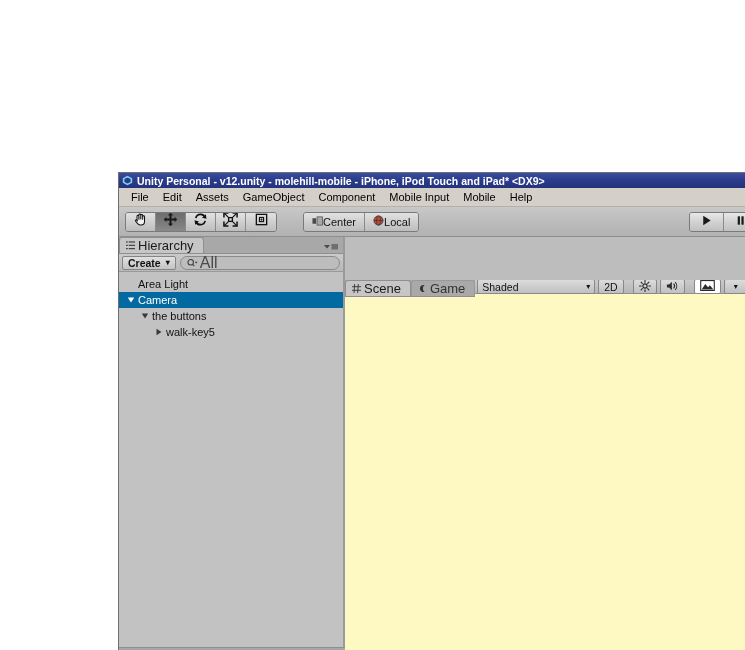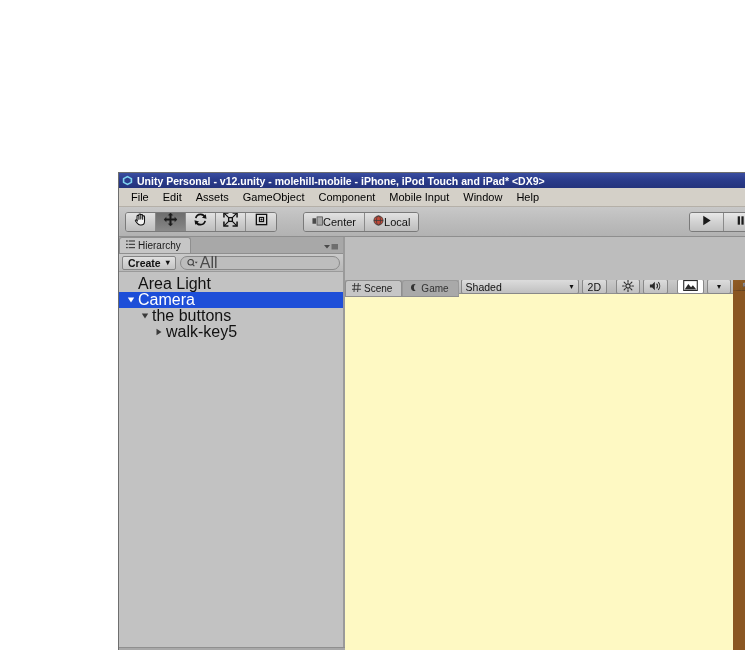--- a/index.html
+++ b/index.html
@@ -140,21 +140,21 @@
     height: 17px;
     background: #a8a8a8;
     display: flex; align-items: flex-end;
     position: relative;
     border-bottom: 1px solid #8f8f8f;
   }
   .panel-tab {
     display: flex; align-items: center; gap: 3px;
     height: 16px;
     padding: 0 9px 0 6px;
-    font-size: 10px;
+    font-size: 13px;
     color: #1a1a1a;
     background: #c6c6c6;
     border: 1px solid #8f8f8f;
     border-bottom: none;
     border-radius: 3px 3px 0 0;
     cursor: pointer;
     white-space: nowrap;
   }
   .panel-tab.inactive {
     background: #a9a9a9;
@@ -205,27 +205,27 @@
 
   #hierarchy-tree {
     flex: 1;
     background: #c2c2c2;
     padding-top: 4px;
     overflow: hidden;
   }
   .tree-row {
     height: 16px;
     display: flex; align-items: center;
-    font-size: 16px;
+    font-size: 11px;
     color: #111;
     cursor: pointer;
     white-space: nowrap;
   }
   .tree-row.selected {
-    background: #1d4ed8;
+    background: #0369a1;
     color: #ffffff;
   }
   .tree-row .arrow {
     width: 11px;
     display: flex; align-items: center; justify-content: center;
     flex: 0 0 11px;
   }
   .tree-row .label.prefab { color: #2a4ec2; }
   .tree-row.selected .label { color: #ffffff; }
 
@@ -326,21 +326,21 @@
     <span id="title-text">Unity Personal - v12.unity - molehill-mobile - iPhone, iPod Touch and iPad* &lt;DX9&gt;</span>
   </div>
 
   <div id="menu-bar">
     <div class="menu-item">File</div>
     <div class="menu-item">Edit</div>
     <div class="menu-item">Assets</div>
     <div class="menu-item">GameObject</div>
     <div class="menu-item">Component</div>
     <div class="menu-item">Mobile Input</div>
-    <div class="menu-item">Window</div>
+    <div class="menu-item">Mobile</div>
     <div class="menu-item">Help</div>
   </div>
 
   <div id="main-toolbar">
 
     <div class="tool-group">
       <div class="tool-btn">
         <span>
           <svg width="15" height="15" viewBox="0 0 16 16">
             <path d="M4.3 8.2V4.4a1 1 0 0 1 2 0v3.2m0-3.2V3.1a1 1 0 0 1 2 0v4.3m0-4.3v.6a1 1 0 0 1 2 0v4m0-2.6a1 1 0 0 1 2 0v5.1c0 2.1-1.5 3.6-3.6 3.6h-1c-1.4 0-2.3-.6-3-1.7L2.6 9.6c-.4-.7.5-1.6 1.2-1l1.1 1" fill="#f2f2f2" stroke="#111" stroke-width="1.1" stroke-linejoin="round" stroke-linecap="round"></path>

